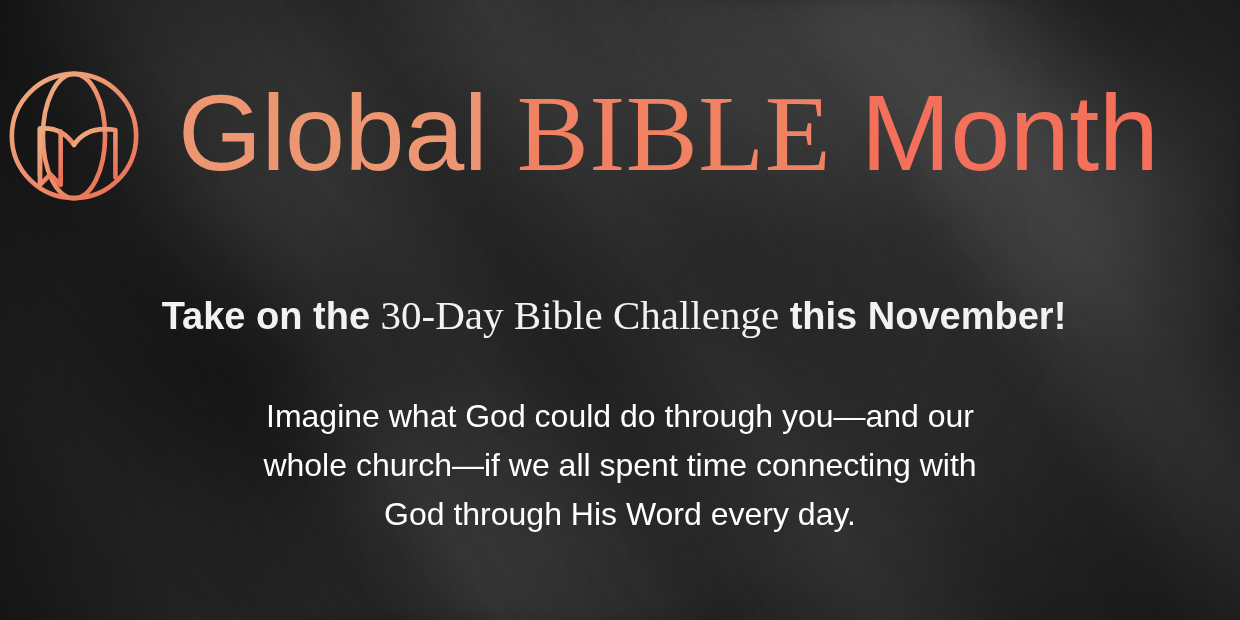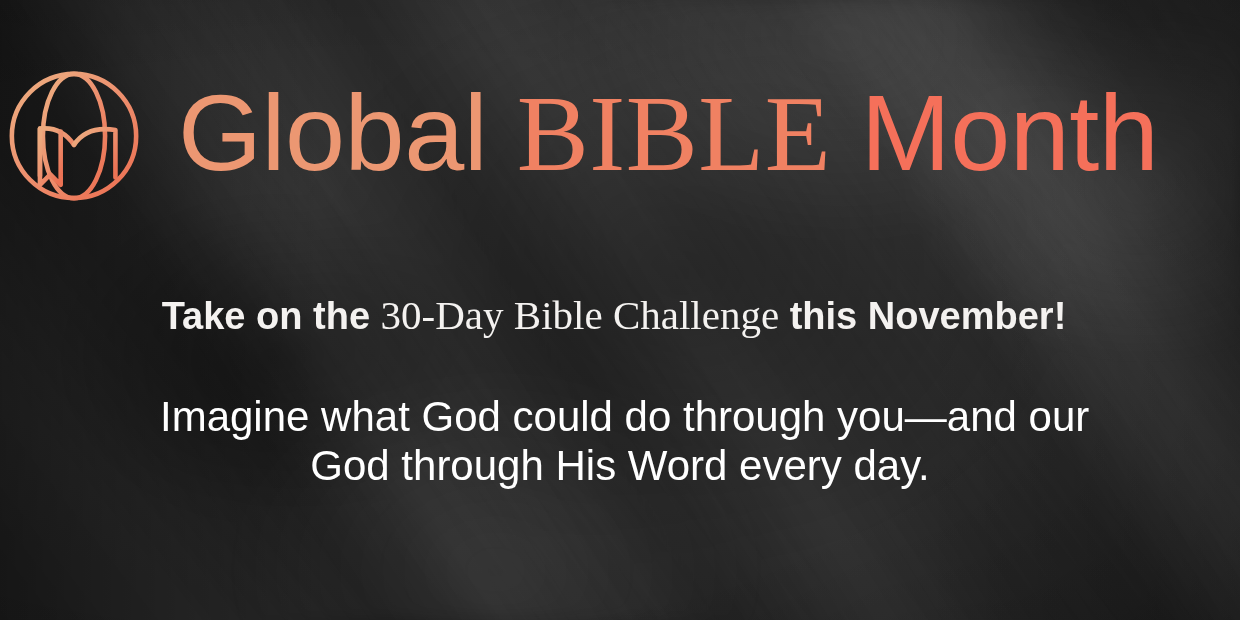--- a/index.html
+++ b/index.html
@@ -164,21 +164,21 @@
   .body-copy {
     position: absolute;
     left: 50%;
     transform: translateX(-50%);
     top: 392px;
     width: 920px;
     text-align: center;
     color: #ffffff;
     font-family: "Liberation Sans", sans-serif;
     font-weight: 400;
-    font-size: 42px;
+    font-size: 32px;
     line-height: 49px;
     margin: 0;
   }
   .body-line { display: block; white-space: nowrap; }
 </style>
 </head>
 <body>
 
 <div class="canvas">
 
@@ -224,17 +224,18 @@
       </h1>
 
     </div>
 
     <p class="subtitle">
       <span class="sub-sans">Take on the </span><span class="sub-serif">30-Day Bible Challenge</span><span class="sub-sans"> this November!</span>
     </p>
 
     <p class="body-copy">
       <span class="body-line">Imagine what God could do through you—and our</span>
+      <span class="body-line">whole church—if we all spent time connecting with</span>
       <span class="body-line">God through His Word every day.</span>
     </p>
 
   </div>
 </div>
 
 </body></html>

